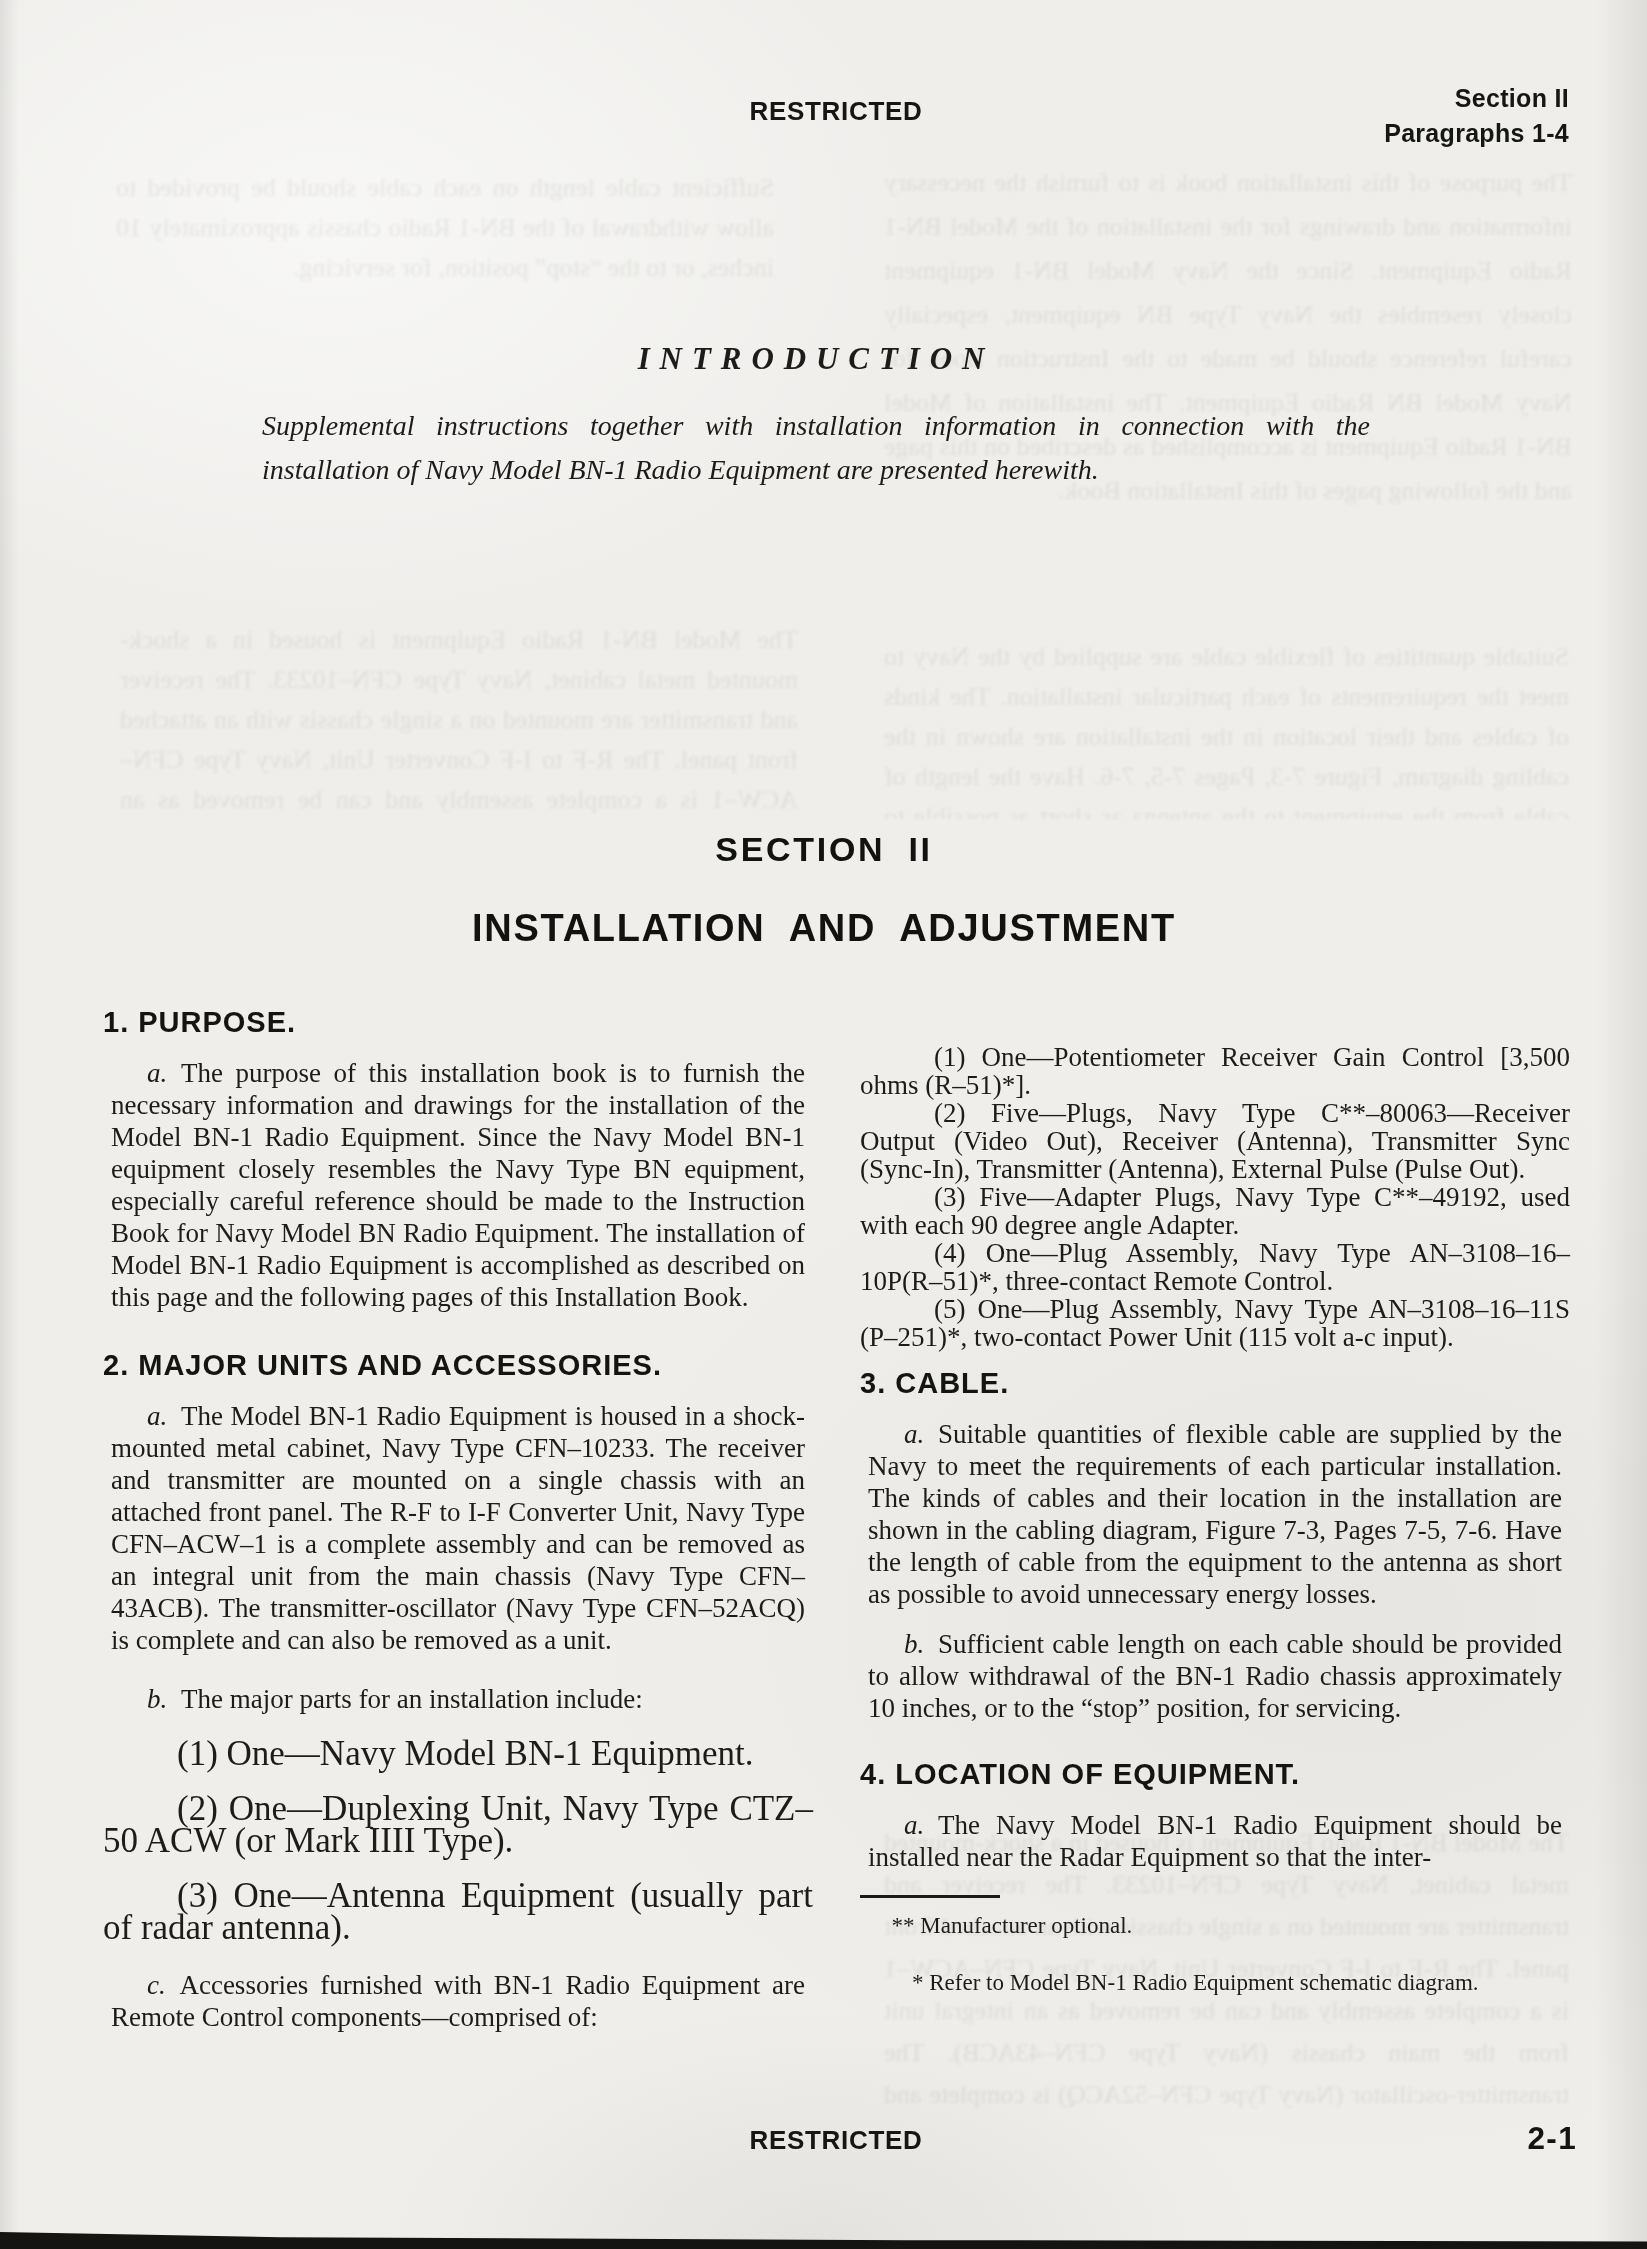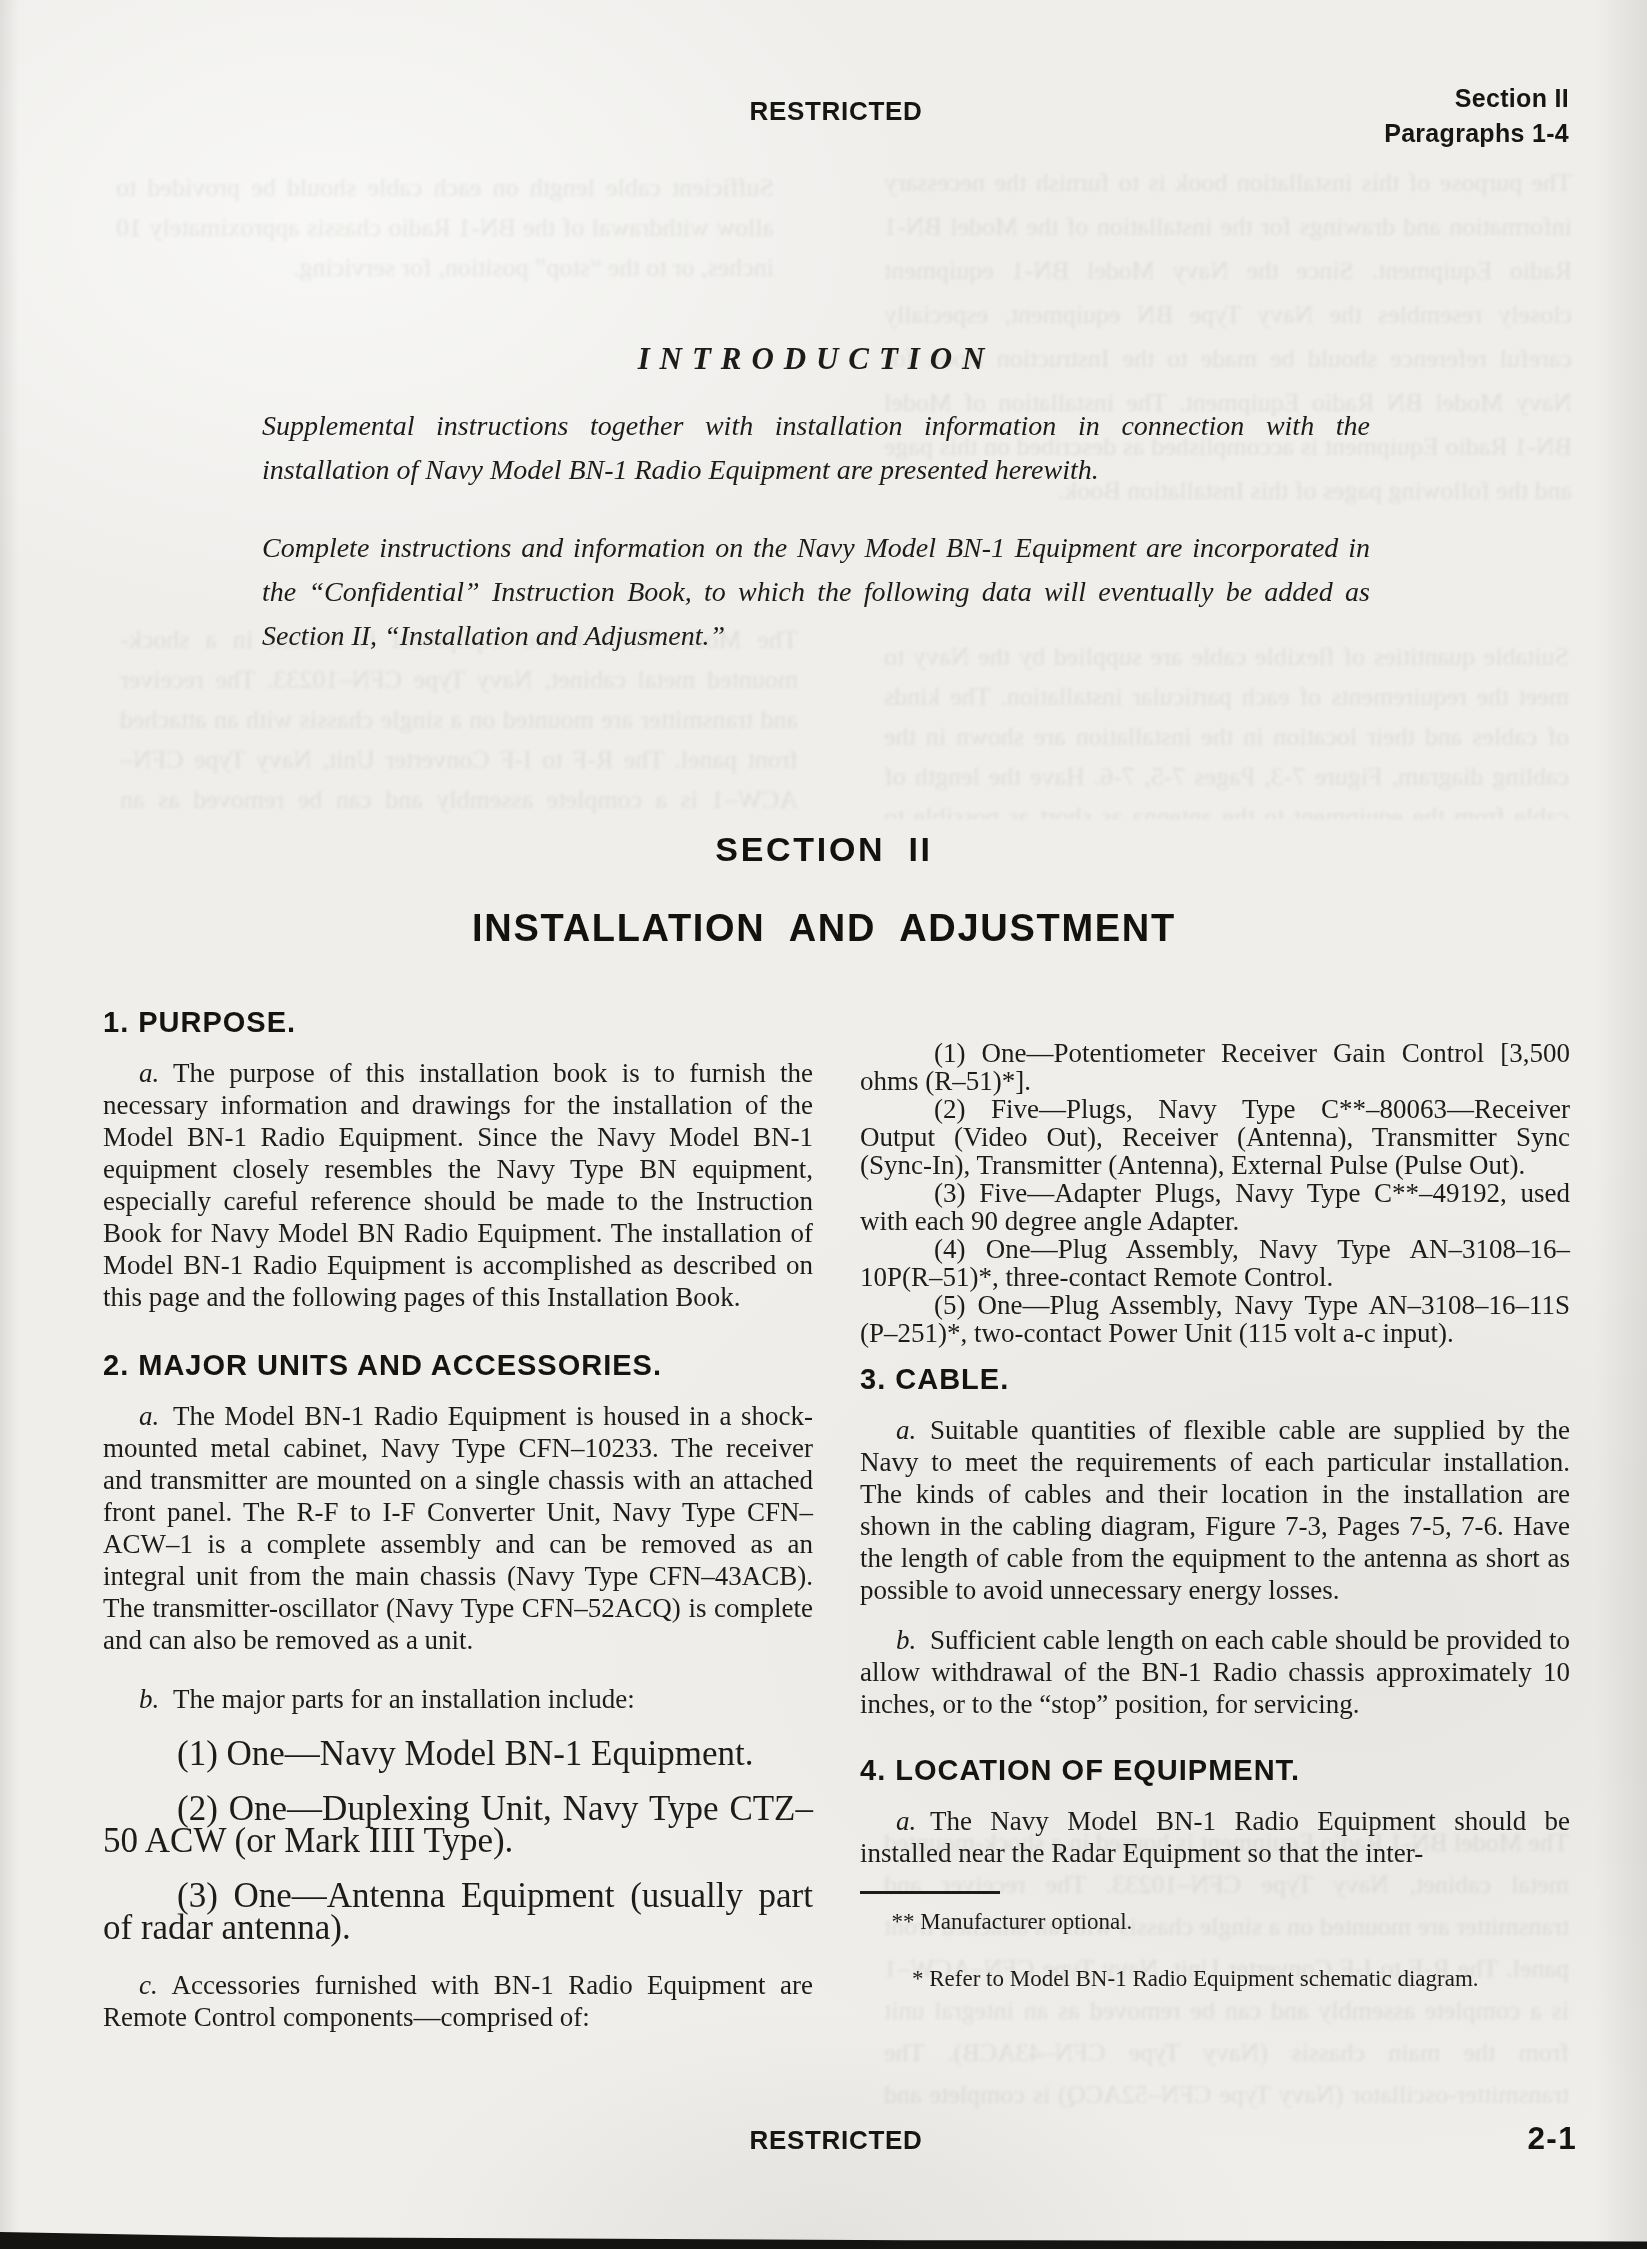--- a/index.html
+++ b/index.html
@@ -109,21 +109,21 @@
   }
   .col { width: 710px; }
 
   .num-heading {
     margin: 0;
     font-size: 29px;
     letter-spacing: 1px;
     color: #141412;
   }
   .body-text {
-    margin: 0;
+    margin: 8px;
     font-size: 27px;
     line-height: 32px;
     text-align: justify;
     text-indent: 36px;
   }
   .plabel { font-style: italic; margin-right: 13.7px; }
 
   .mt-heading { margin-top: 36px; }
   .mt-para { margin-top: 18px; }
   .mt-para-b { margin-top: 27px; }
@@ -184,21 +184,20 @@
       <div class="header-classification sans">RESTRICTED</div>
       <div class="header-section-info sans">
         <div>Section II</div>
         <div>Paragraphs 1-4</div>
       </div>
     </div>
 
     <div class="intro">
       <div class="intro-heading">INTRODUCTION</div>
       <p>Supplemental instructions together with installation information in connection with the installation of Navy Model BN-1 Radio Equipment are presented herewith.</p>
-      <p>Complete instructions and information on the Navy Model BN-1 Equipment are incorporated in the “Confidential” Instruction Book, to which the following data will eventually be added as Section II, “Installation and Adjusment.”</p>
     </div>
 
     <div class="section-title sans">
       <div class="line1">SECTION II</div>
       <div class="line2">INSTALLATION AND ADJUSTMENT</div>
     </div>
 
     <div class="columns">
 
       <div class="col">

